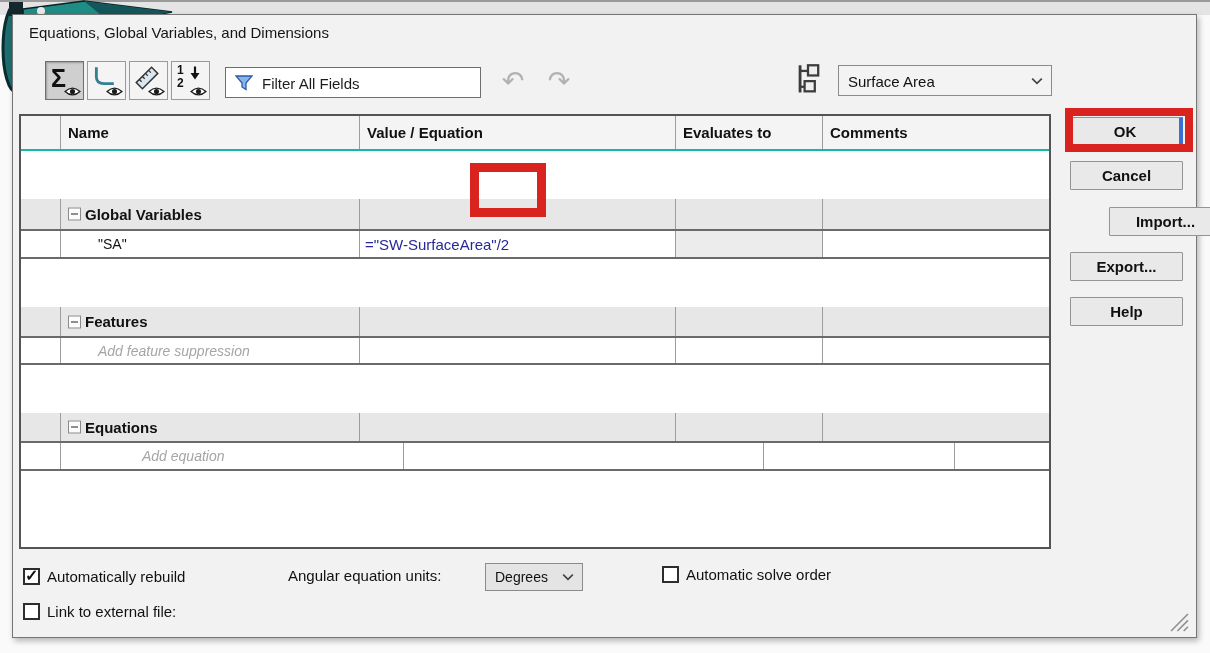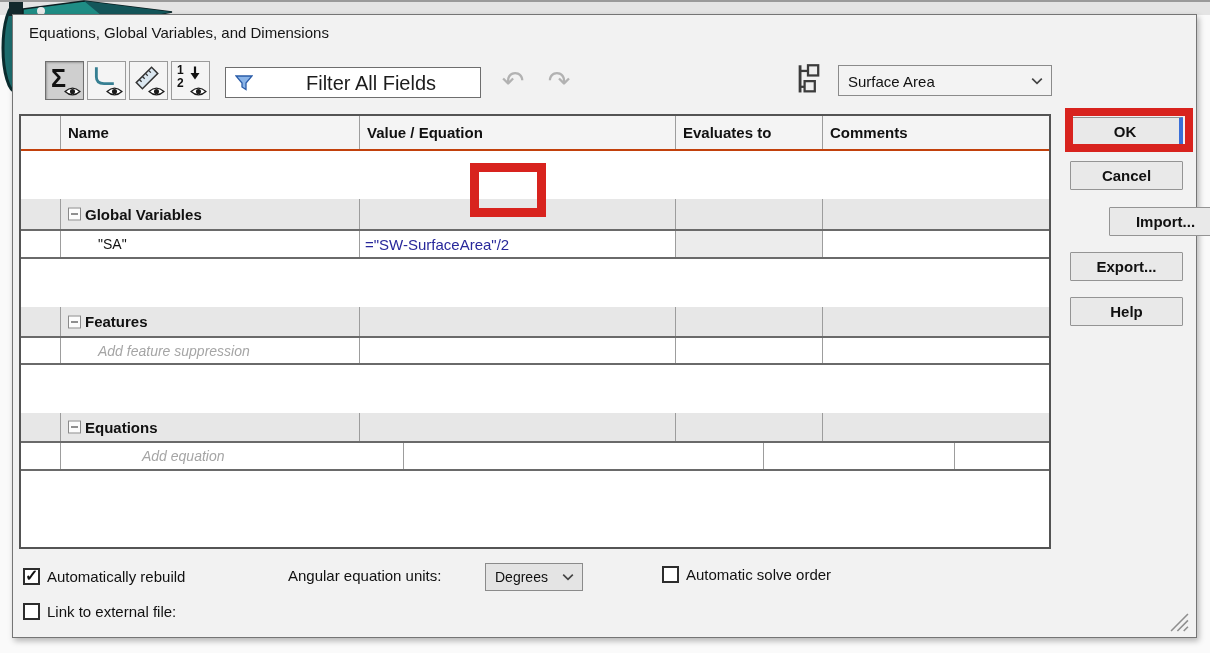--- a/index.html
+++ b/index.html
@@ -28,36 +28,36 @@
   .vbtn .sigma{position:absolute;left:5px;top:2px;font-size:25px;font-weight:bold;color:#111;}
   .vbtn .eye{position:absolute;right:2px;bottom:2px;width:17px;height:11px;}
   .vbtn svg.main{position:absolute;left:4px;top:3px;}
   .ord-nums{position:absolute;left:5px;top:2px;font-size:12px;font-weight:bold;line-height:13px;color:#111;}
   .ord-arrow{position:absolute;left:18px;top:3px;width:10px;height:17px;}
 
   .filter-box{position:absolute;left:212px;top:52px;width:256px;height:31px;background:#fff;border:1px solid #6e6e6e;box-sizing:border-box;}
   .filter-box svg{position:absolute;left:9px;top:7px;width:18px;height:16px;}
   .filter-box input{
     position:absolute;left:34px;top:2px;width:210px;height:24px;border:none;outline:none;
-    font-family:"Liberation Sans",sans-serif;font-size:20px;color:#1a1a1a;background:transparent;margin-left:44px;
+    font-family:"Liberation Sans",sans-serif;font-size:15px;color:#1a1a1a;background:transparent;
   }
   .filter-box input::placeholder{color:#1c1c1c;opacity:1;}
   .histbtn{position:absolute;top:50px;width:36px;height:32px;font-size:27px;color:#b2b2b2;background:transparent;border:none;line-height:30px;text-align:center;padding:0;font-family:"Liberation Sans",sans-serif;}
   .hier{position:absolute;left:781px;top:48px;width:28px;height:34px;background:transparent;border:none;padding:0;}
   .combo{position:absolute;box-sizing:border-box;background:#f3f3f3;border:1px solid #8b8b8b;}
   .combo .val{position:absolute;left:9px;top:50%;transform:translateY(-50%);font-size:15px;color:#111;white-space:nowrap;}
   .combo svg{position:absolute;right:8px;top:50%;transform:translateY(-50%);width:12px;height:8px;}
   .combo.cfg{left:825px;top:50px;width:214px;height:31px;}
 
   
   .table{position:absolute;left:6px;top:99px;width:1032px;height:435px;background:#fff;border:2px solid #545454;box-sizing:border-box;overflow:hidden;}
   .trow{display:grid;grid-template-columns:40px 299px 316px 147px 1fr;border-bottom:2px solid #6a6a6a;}
   .trow>div{border-right:1px solid #9d9d9d;position:relative;display:flex;align-items:center;box-sizing:border-box;overflow:hidden;}
   .trow>div:last-child{border-right:none;}
-  .thead{height:33px;background:#f4f4f4;border-bottom:2px solid #c2410c;}
+  .thead{height:33px;background:#f4f4f4;border-bottom:2px solid #14b8a6;}
   .thead>div{font-weight:bold;font-size:15px;padding-left:7px;}
   .r-group{height:29px;background:#e7e7e7;margin-top:48px;}
   .r-group .gname{font-weight:bold;font-size:15px;margin-left:24px;white-space:nowrap;}
   .r-item{height:26px;background:#fff;}
   .r-ph{height:25px;background:#fff;}
   .collapse{position:absolute;left:7px;top:50%;transform:translateY(-50%);width:13px;height:13px;background:#fcfcfc;border:1px solid #8a8a8a;box-sizing:border-box;}
   .collapse::after{content:"";position:absolute;left:2px;right:2px;top:5px;border-top:1px solid #222;}
   .cell-name-item{font-size:14px;padding-left:37px;}
   .cell-eq{font-size:15px;color:#28289b;padding-left:5px;white-space:nowrap;}
   .cell-gray{background:#ececec;}

